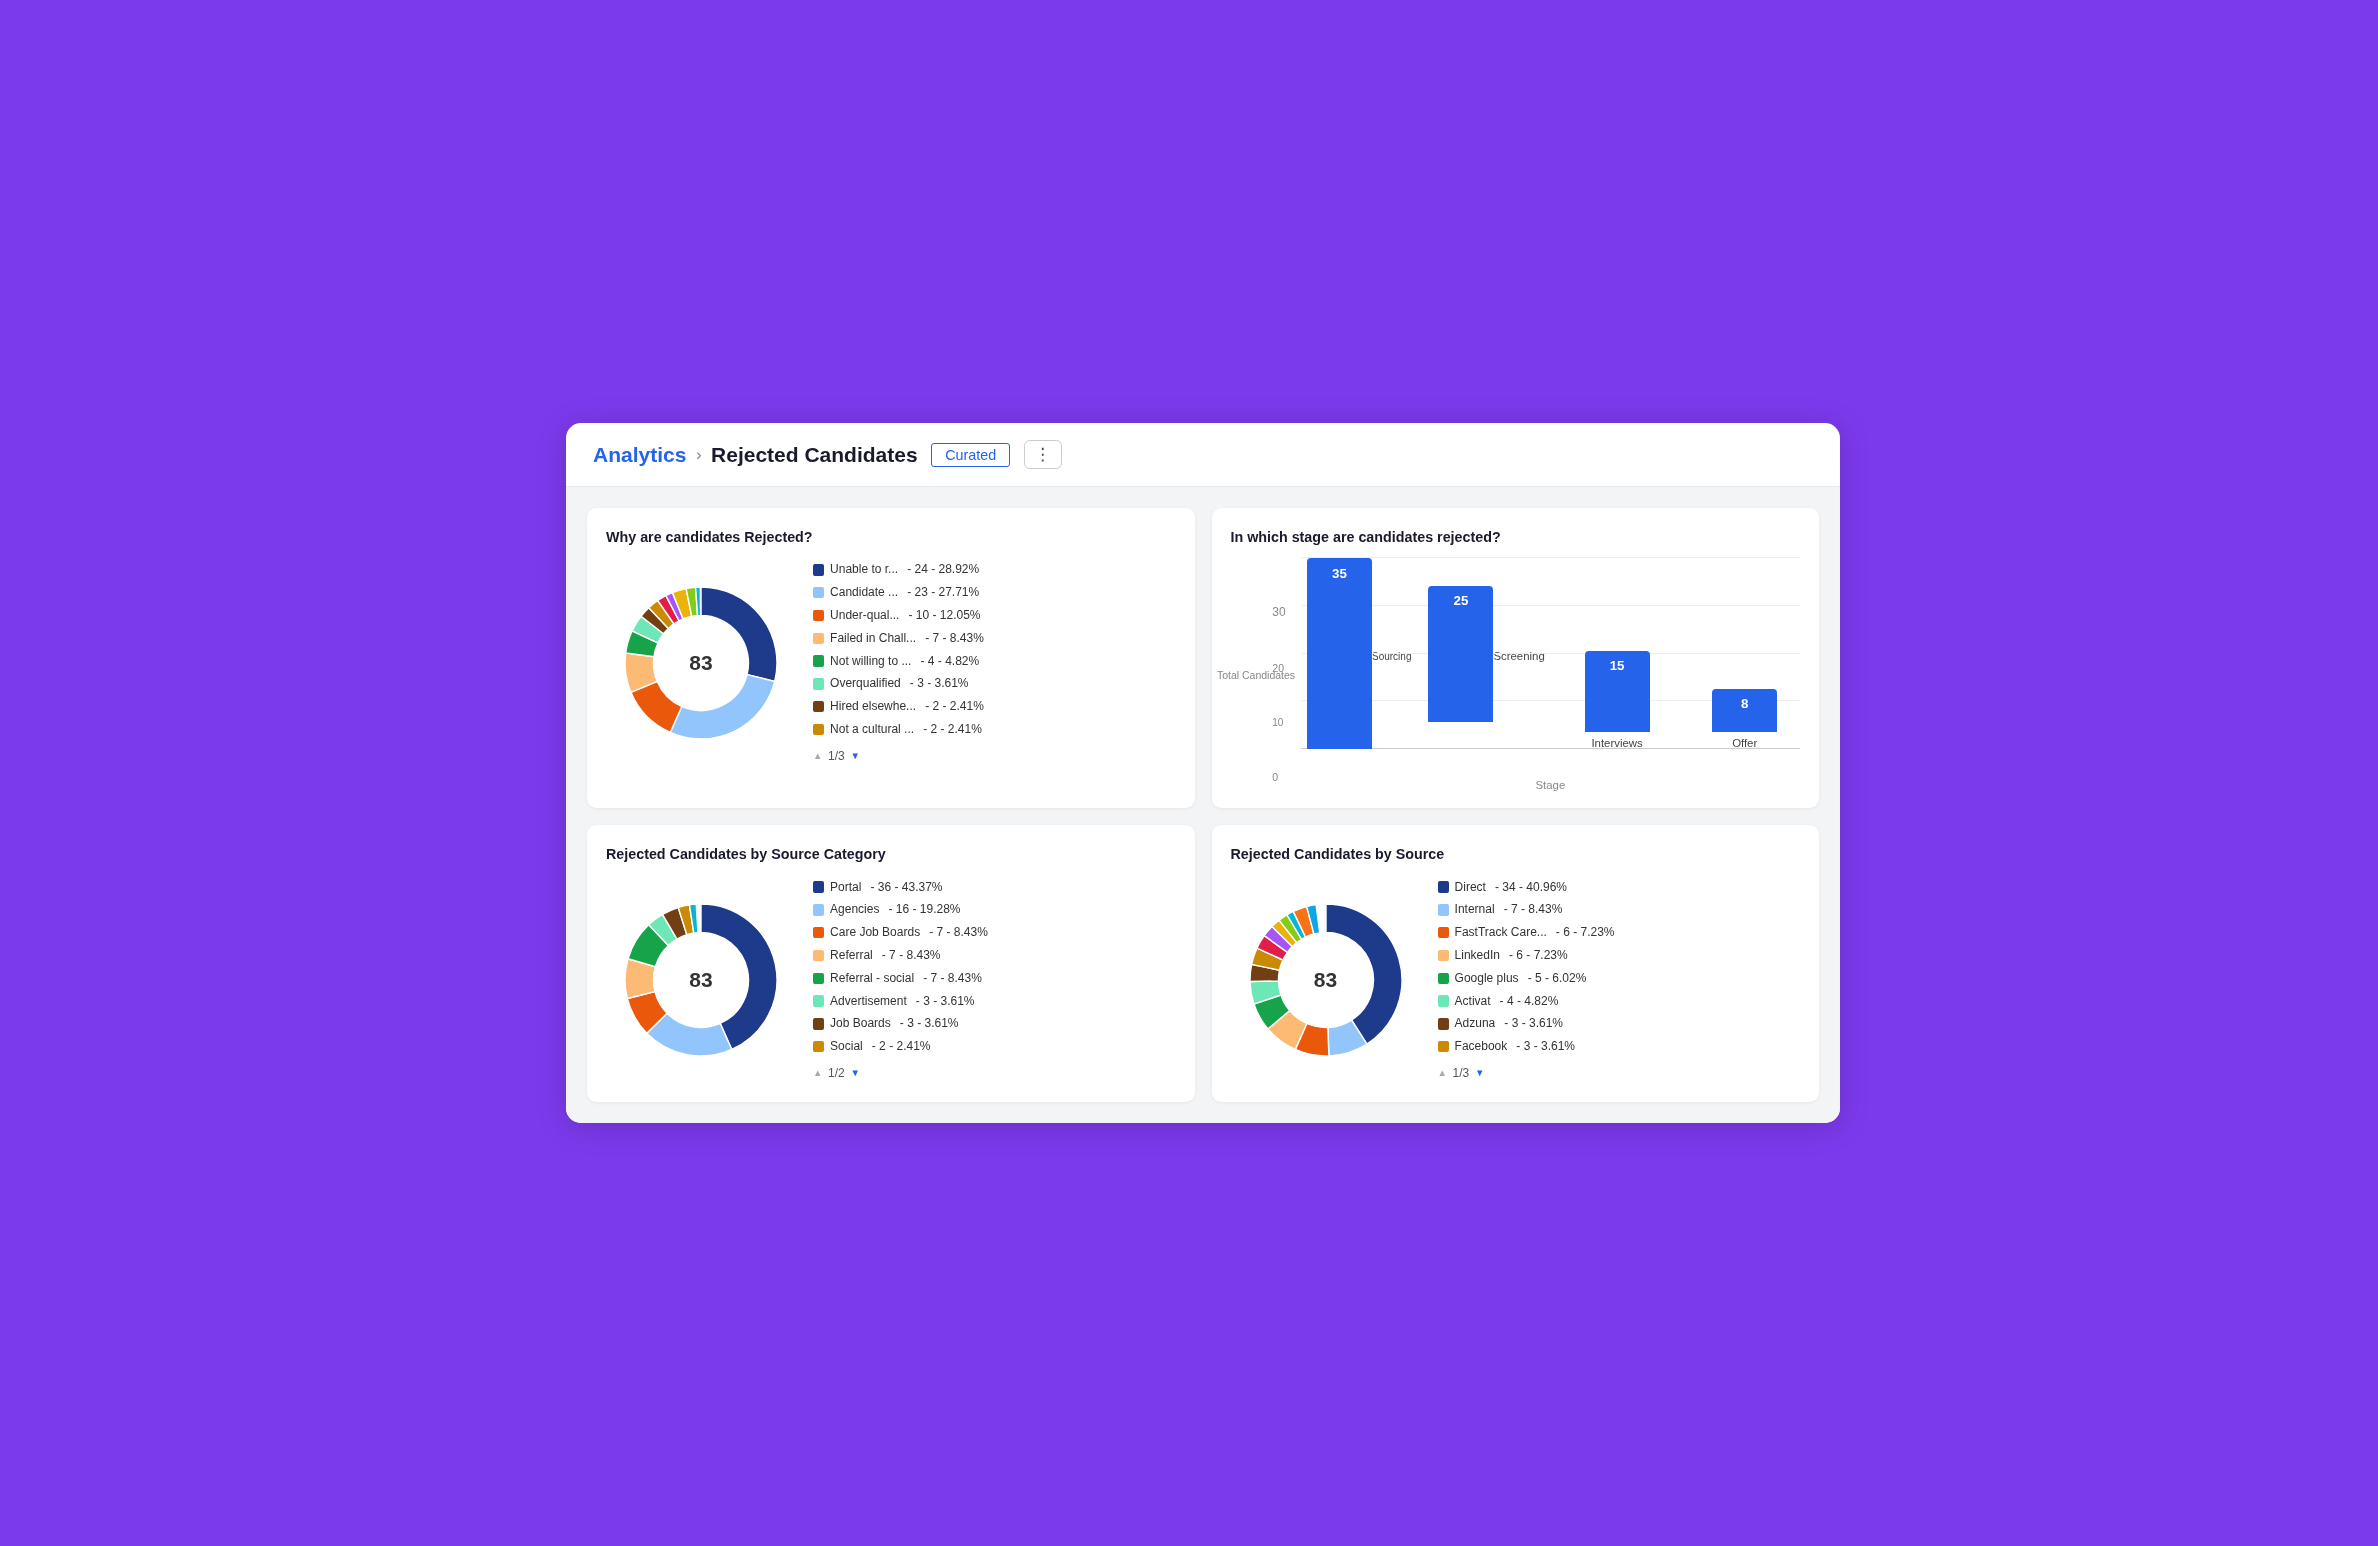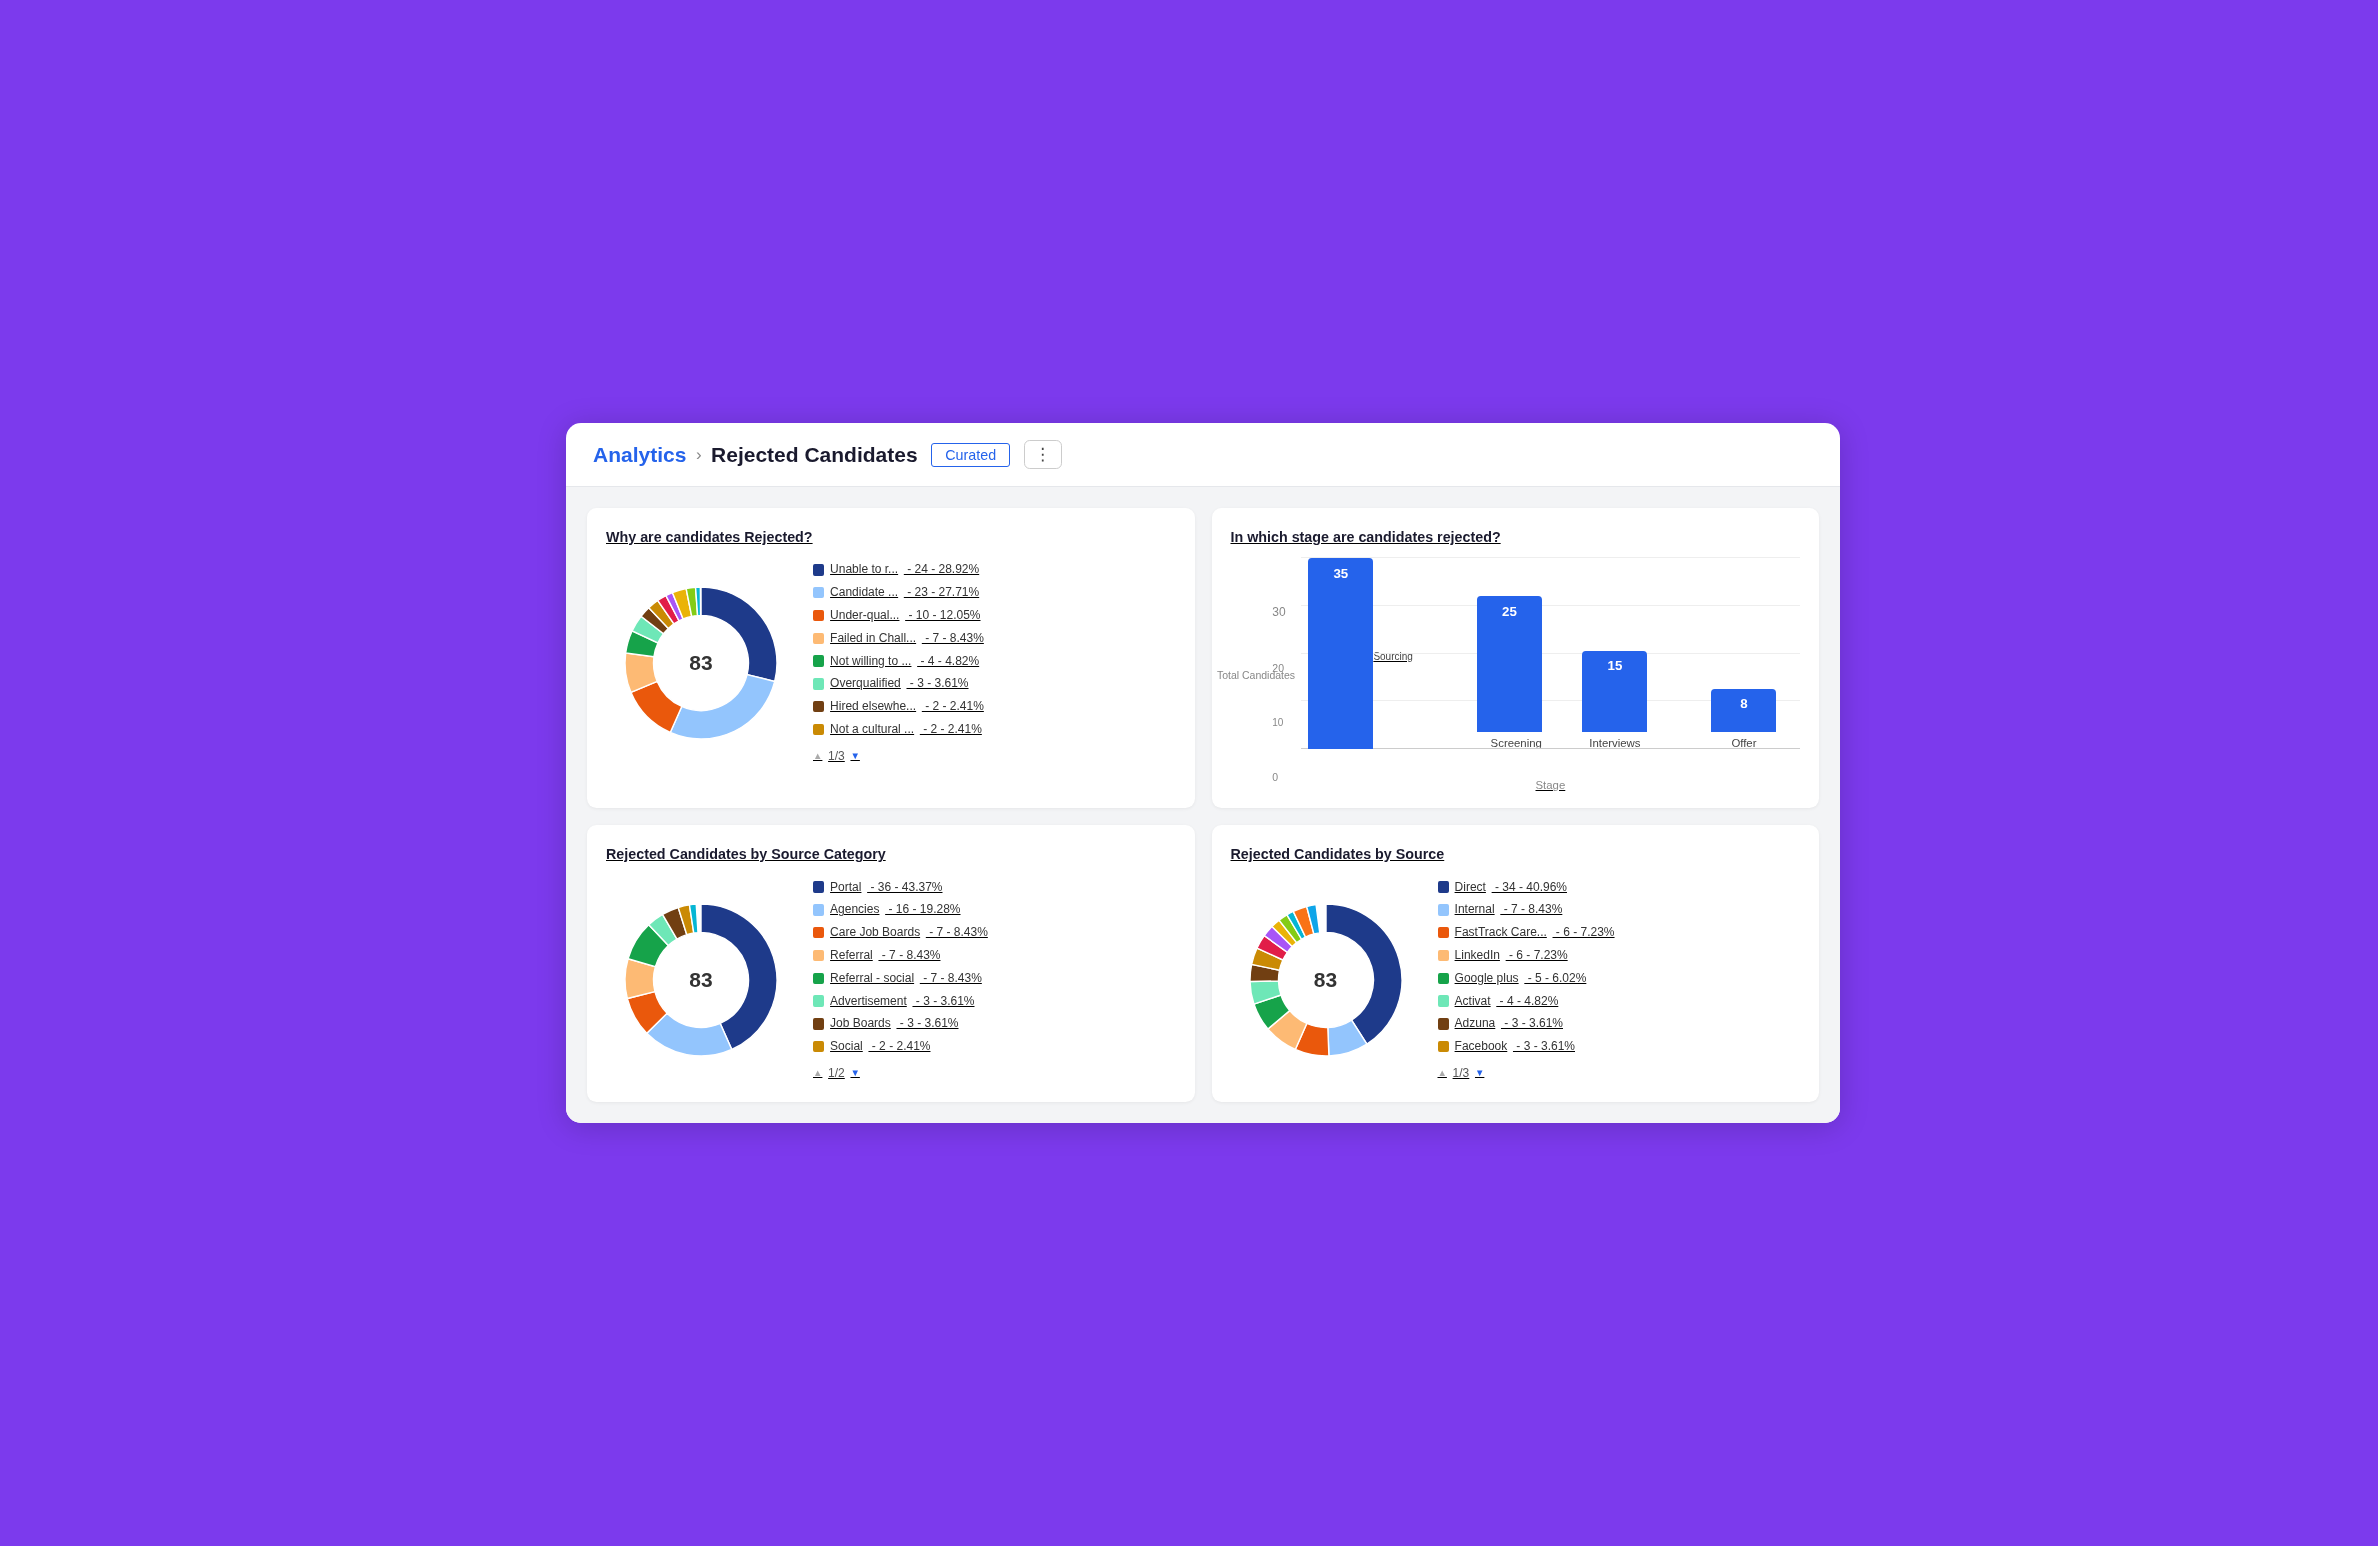--- a/index.html
+++ b/index.html
@@ -62,21 +62,20 @@
       background: #fff;
       margin-left: 3.8px;
     }
     .dashboard {
       display: grid;
       grid-template-columns: 1fr 1fr;
       grid-template-rows: auto auto;
       gap: 17px;
       padding: 21px;
       background: #f3f4f6;
-      text-decoration: underline;
     }
     .card {
       background: #fff;
       border-radius: 9.5px;
       padding: 21px 19px 17px 19px;
       box-shadow: 0 1px 3.8px rgba(0,0,0,0.06);
     }
     .card-title {
       font-size: 14.3px;
       font-weight: 600;
@@ -247,21 +246,21 @@
               <span style="position:absolute;bottom:calc(75% - 5.7px);font-size:12px;color:#888;">30</span>
             </div>
 
             <div style="display:flex;align-items:flex-end;height:calc(100% - 28.5px);gap:17px;padding-left:0;" id="bars-container">
             <div style="display: flex; flex-direction: row; align-items: center; flex: 1 1 0%; height: 100%; justify-content: flex-end;">
     <div style="width:65px;height:100%;background:#2563eb;border-radius:3.8px 3.8px 0 0;position:relative;display:flex;align-items:flex-start;justify-content:center;">
       <span style="position:absolute;top:7.6px;color:#fff;font-weight:700;font-size:13.3px;">35</span>
     </div>
     <span style="font-size:10px;color:#444;margin-top:4.8px;">Sourcing</span>
   </div>
-                <div style="display: flex; flex-direction: column; align-items: flex-end; flex: 1 1 0%; height: 100%; justify-content: flex-end;">
+                <div style="display: flex; flex-direction: row; align-items: center; flex: 1 1 0%; height: 100%; justify-content: flex-end;">
     <div style="width:65px;height:71.42857142857143%;background:#2563eb;border-radius:3.8px 3.8px 0 0;position:relative;display:flex;align-items:flex-start;justify-content:center;">
       <span style="position:absolute;top:7.6px;color:#fff;font-weight:700;font-size:13.3px;">25</span>
     </div>
     <span style="font-size:11.4px;color:#444;margin-top:4.8px;">Screening</span>
   </div>
                 <div style="display: flex; flex-direction: column; align-items: center; flex: 1 1 0%; height: 100%; justify-content: flex-end;">
     <div style="width:65px;height:42.857142857142854%;background:#2563eb;border-radius:3.8px 3.8px 0 0;position:relative;display:flex;align-items:flex-start;justify-content:center;">
       <span style="position:absolute;top:7.6px;color:#fff;font-weight:700;font-size:13.3px;">15</span>
     </div>
     <span style="font-size:11.4px;color:#444;margin-top:4.8px;">Interviews</span>

